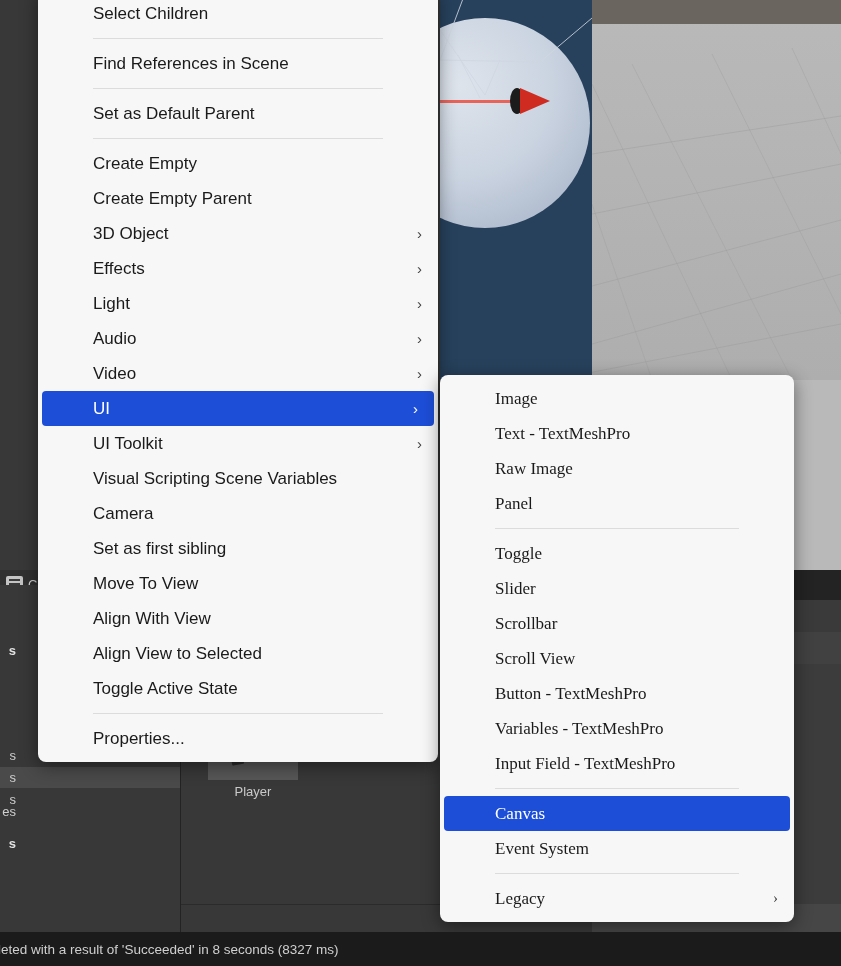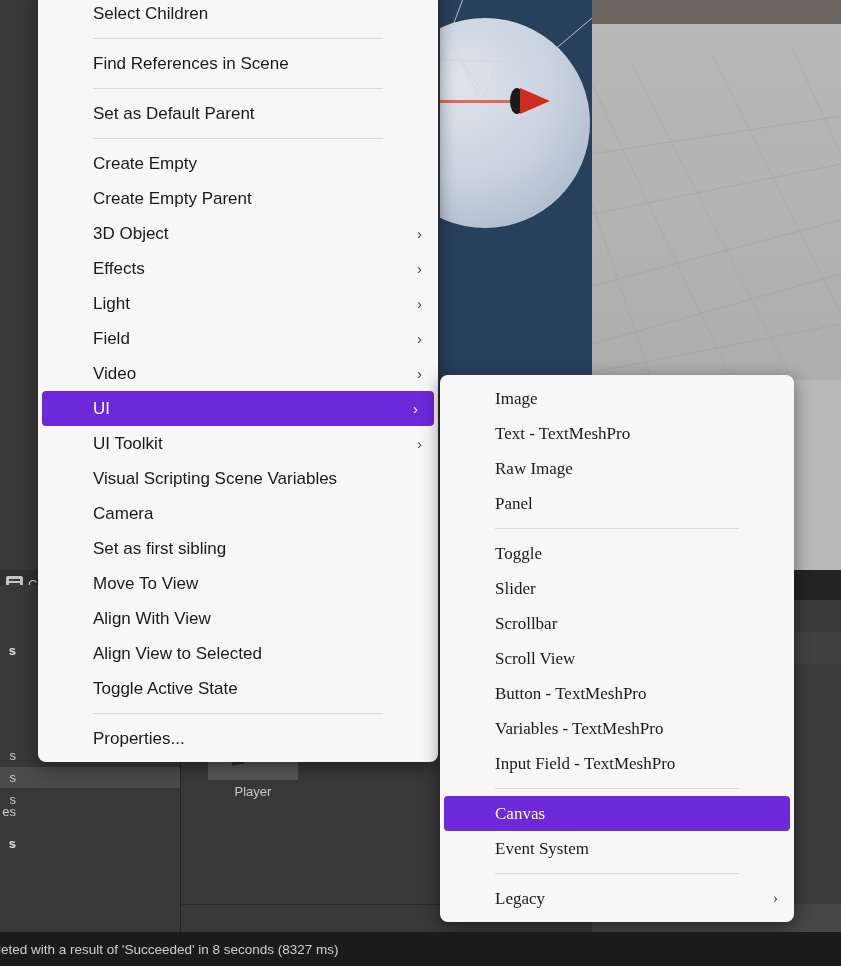--- a/index.html
+++ b/index.html
@@ -155,21 +155,21 @@
     font-family:Liberation Serif, serif;
   }
   .mi {
     position:relative;
     height:35px; line-height:35px;
     padding-left:55px; padding-right:26px;
     font-size:17px; color:#1a1a1a;
     white-space:nowrap;
     cursor:default;
   }
-  .mi.hl { background:#6d28d9; color:#ffffff; border-radius:4px; margin:0 4px; padding-left:51px; }
+  .mi.hl { background:#1d4ed8; color:#ffffff; border-radius:4px; margin:0 4px; padding-left:51px; }
   .mi .arrow {
     position:absolute; right:16px; top:0; height:35px; line-height:35px;
     font-size:15px; color:#444;
   }
   .mi.hl .arrow { color:#fff; }
   .sep {
     height:1px; background:#dcdcdc; margin:7px 55px 7px 55px;
   }
   #sub-menu .mi { padding-left:55px; }
   #sub-menu .mi.hl { padding-left:51px; }
@@ -245,21 +245,21 @@
       <div class="sep"></div>
       <div class="mi"><span>Find References in Scene</span></div>
       <div class="sep"></div>
       <div class="mi"><span>Set as Default Parent</span></div>
       <div class="sep"></div>
       <div class="mi"><span>Create Empty</span></div>
       <div class="mi"><span>Create Empty Parent</span></div>
       <div class="mi"><span>3D Object</span><span class="arrow">›</span></div>
       <div class="mi"><span>Effects</span><span class="arrow">›</span></div>
       <div class="mi"><span>Light</span><span class="arrow">›</span></div>
-      <div class="mi"><span>Field</span><span class="arrow">›</span></div>
+      <div class="mi"><span>Audio</span><span class="arrow">›</span></div>
       <div class="mi"><span>Video</span><span class="arrow">›</span></div>
       <div class="mi hl"><span>UI</span><span class="arrow">›</span></div>
       <div class="mi"><span>UI Toolkit</span><span class="arrow">›</span></div>
       <div class="mi"><span>Visual Scripting Scene Variables</span></div>
       <div class="mi"><span>Camera</span></div>
       <div class="mi"><span>Set as first sibling</span></div>
       <div class="mi"><span>Move To View</span></div>
       <div class="mi"><span>Align With View</span></div>
       <div class="mi"><span>Align View to Selected</span></div>
       <div class="mi"><span>Toggle Active State</span></div>

